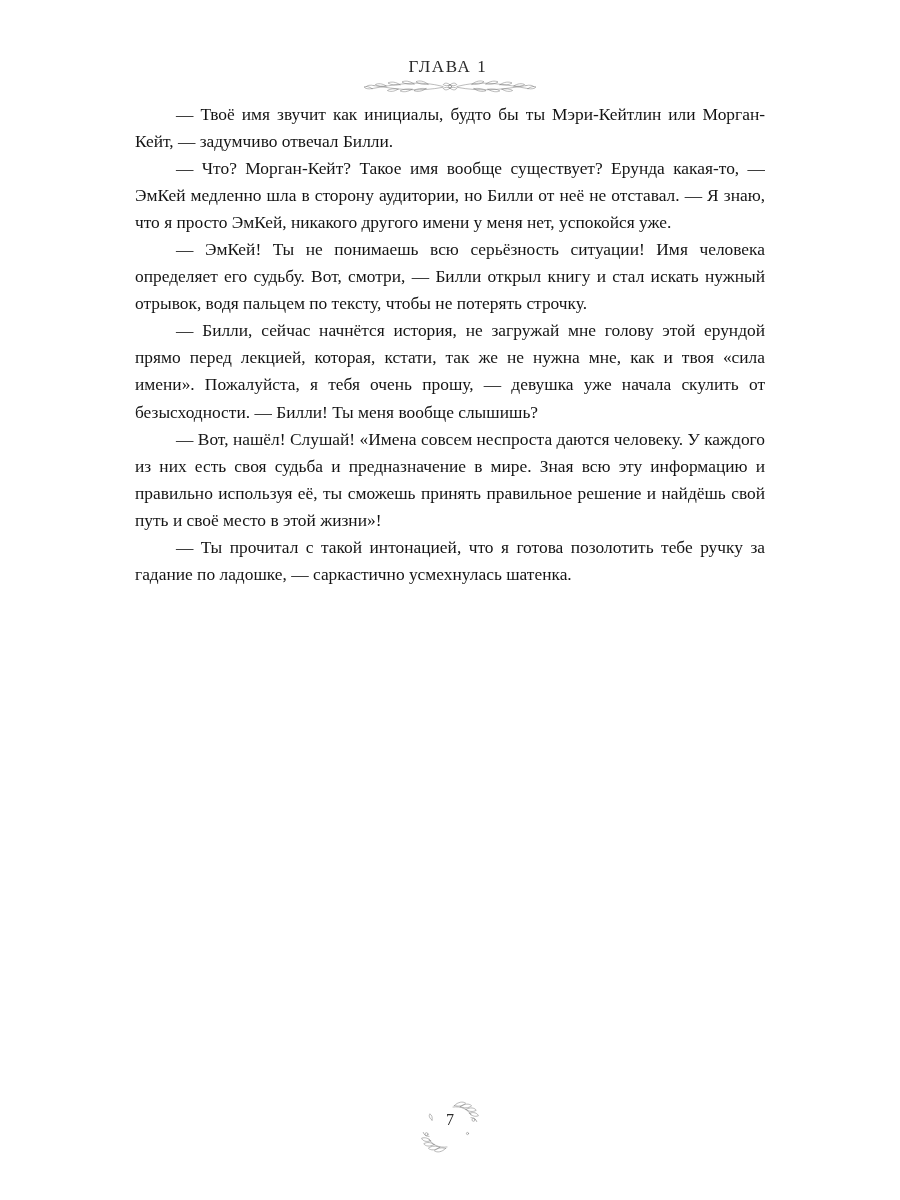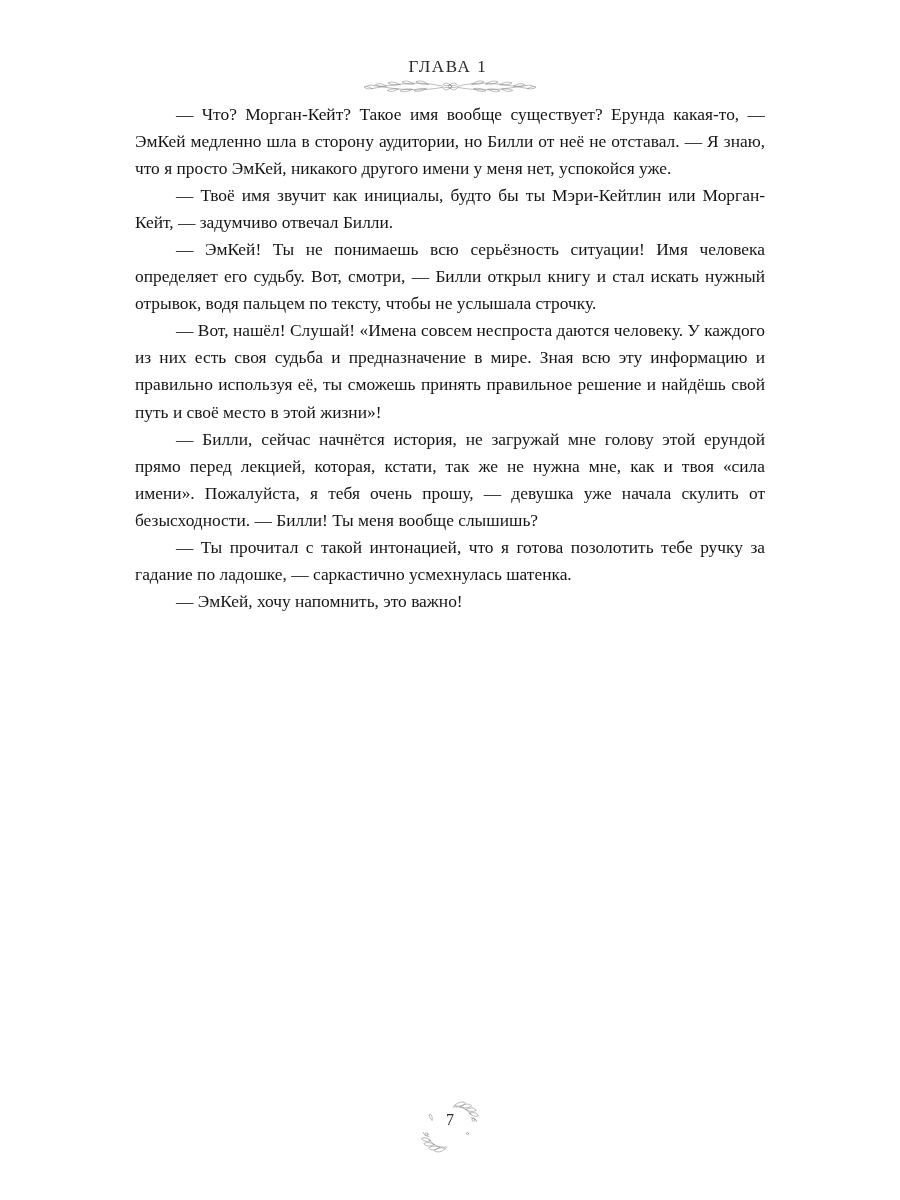--- a/index.html
+++ b/index.html
@@ -155,27 +155,26 @@
         <path d="M138 13.2 C142 16.0 147 16.4 149.8 14.9 C147 12.9 142 12.5 138 13.2 Z"></path>
         <path d="M152 13.2 C155.6 15.7 160 16.0 162.6 14.5 C160 12.7 155.6 12.5 152 13.2 Z"></path>
 
         <path d="M178 12.6 C182 13.4 185 12.6 186 10.9 C184 10.0 180.6 10.6 178 12.6 Z"></path>
         <path d="M176 9.6 C180 8.6 183 9.3 184.2 11.0"></path>
       </g>
     </svg>
   </div>
 
   <div class="text-column">
+    <p>— Твоё имя звучит как инициалы, будто бы ты Мэри-Кейтлин или Морган-Кейт, — задумчиво отвечал Билли.</p>
     <p>— Что? Морган-Кейт? Такое имя вообще существует? Ерунда какая-то, — ЭмКей медленно шла в сторону аудитории, но Билли от неё не отставал. — Я знаю, что я просто ЭмКей, никакого другого имени у меня нет, успокойся уже.</p>
-    <p>— Твоё имя звучит как инициалы, будто бы ты Мэри-Кейтлин или Морган-Кейт, — задумчиво отвечал Билли.</p>
-    <p>— ЭмКей! Ты не понимаешь всю серьёзность ситуации! Имя человека определяет его судьбу. Вот, смотри, — Билли открыл книгу и стал искать нужный отрывок, водя пальцем по тексту, чтобы не услышала строчку.</p>
+    <p>— ЭмКей! Ты не понимаешь всю серьёзность ситуации! Имя человека определяет его судьбу. Вот, смотри, — Билли открыл книгу и стал искать нужный отрывок, водя пальцем по тексту, чтобы не потерять строчку.</p>
+    <p>— Билли, сейчас начнётся история, не загружай мне голову этой ерундой прямо перед лекцией, которая, кстати, так же не нужна мне, как и твоя «сила имени». Пожалуйста, я тебя очень прошу, — девушка уже начала скулить от безысходности. — Билли! Ты меня вообще слышишь?</p>
     <p>— Вот, нашёл! Слушай! «Имена совсем неспроста даются человеку. У каждого из них есть своя судьба и предназначение в мире. Зная всю эту информацию и правильно используя её, ты сможешь принять правильное решение и найдёшь свой путь и своё место в этой жизни»!</p>
-    <p>— Билли, сейчас начнётся история, не загружай мне голову этой ерундой прямо перед лекцией, которая, кстати, так же не нужна мне, как и твоя «сила имени». Пожалуйста, я тебя очень прошу, — девушка уже начала скулить от безысходности. — Билли! Ты меня вообще слышишь?</p>
     <p>— Ты прочитал с такой интонацией, что я готова позолотить тебе ручку за гадание по ладошке, — саркастично усмехнулась шатенка.</p>
-    <p>— ЭмКей, хочу напомнить, это важно!</p>
   </div>
 
   <div class="page-footer">
     <span class="footer-wreath-wrap">
       <svg class="footer-wreath" viewBox="0 0 64 58">
         <g fill="none" stroke="#5e5e5e" stroke-width="0.6" stroke-linecap="round">
 
           <path d="M35 9 C43 8 50 11 53 17"></path>
           <path d="M36.5 7.5 C40 3.8 45 3.2 47.6 5.2 C44.8 8.2 40 8.8 36.5 7.5 Z"></path>
           <path d="M42.5 8.6 C46.6 5.4 51.4 5.4 53.6 7.8 C50.4 10.4 45.6 10.4 42.5 8.6 Z"></path>

